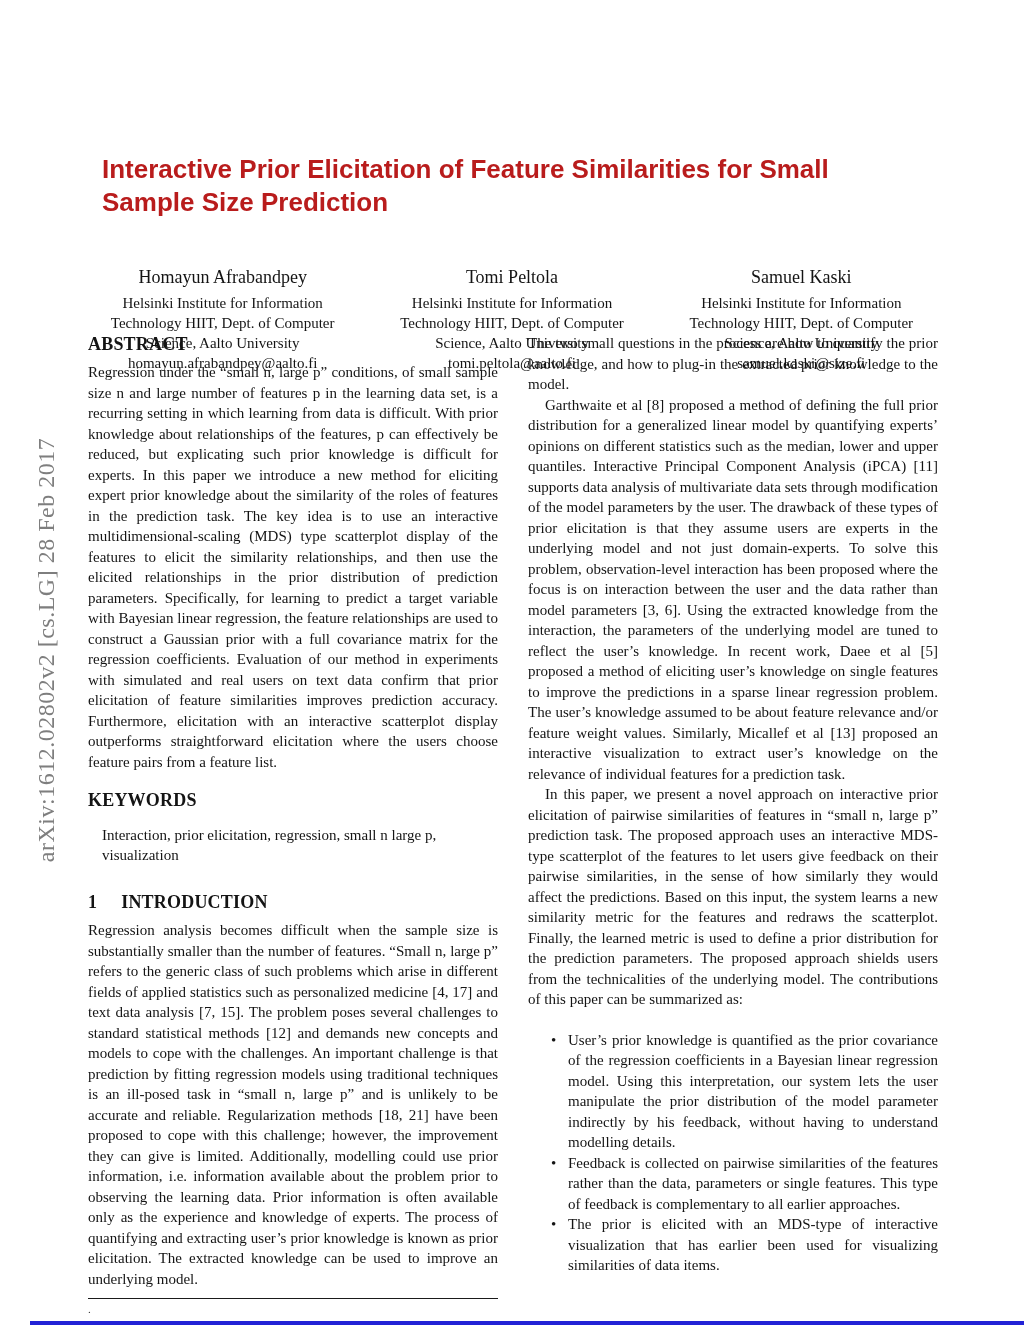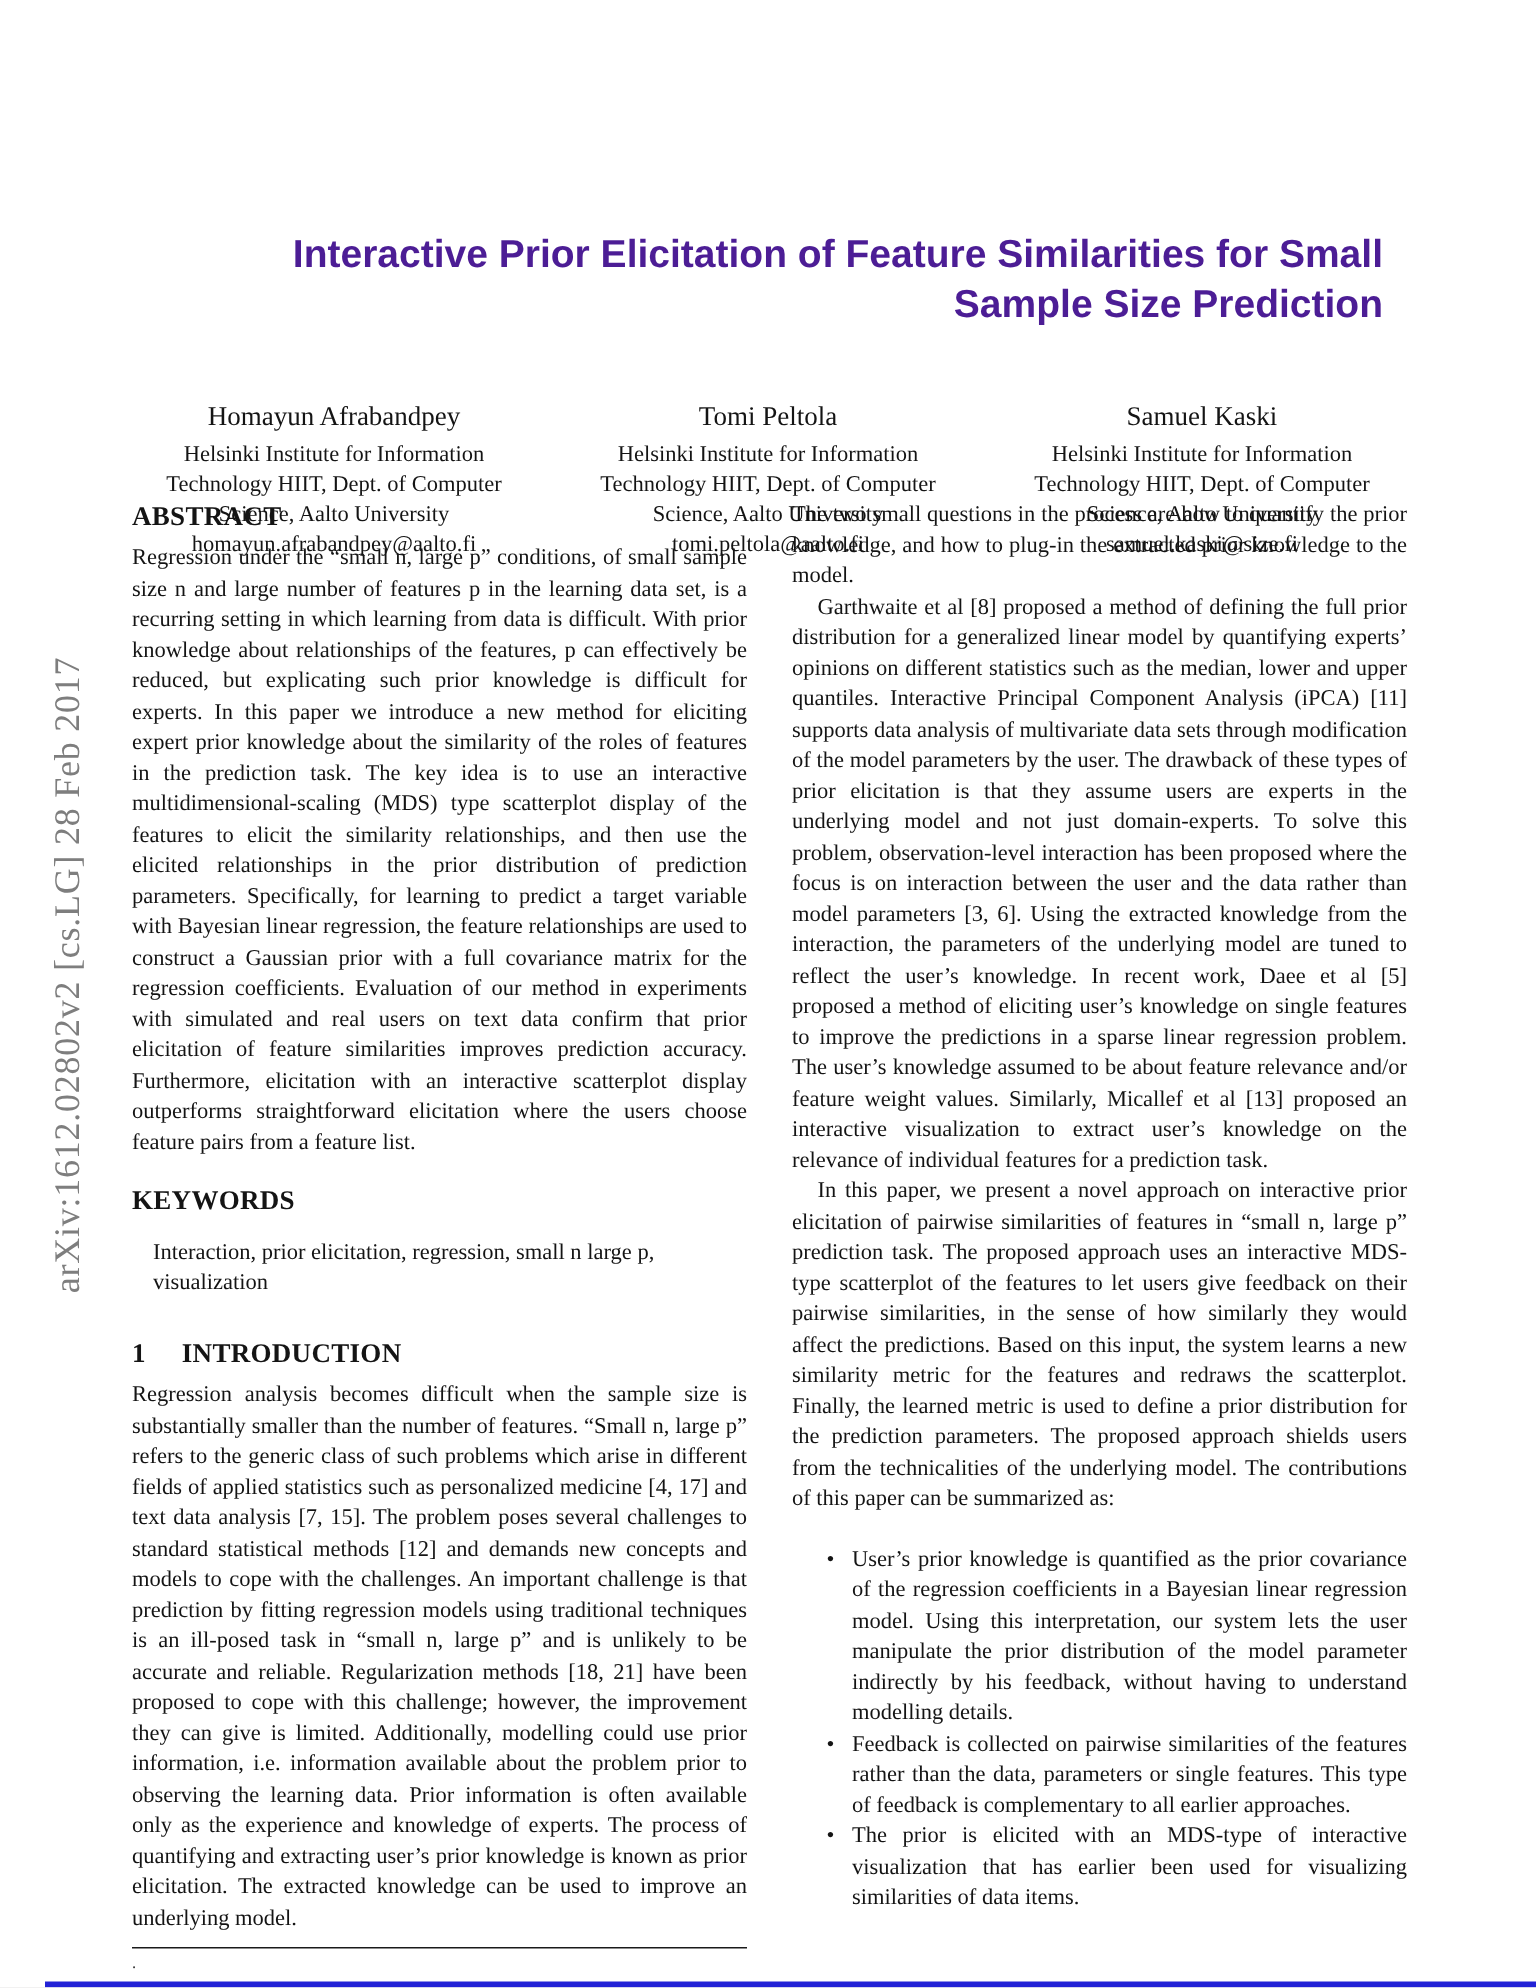--- a/index.html
+++ b/index.html
@@ -7,24 +7,24 @@
     position:relative;
     width:1024px; height:1325px;
     margin:0 auto;
     background:#ffffff;
     font-family:"Liberation Serif", serif;
     color:#141414;
     overflow:hidden;
   }
   .paper-title {
     position:absolute; top:136px; left:102px; width:820px;
-    text-align:right;
+    text-align:left;
     font-family:"Liberation Sans", sans-serif;
     font-weight:bold; font-size:26px; line-height:33px;
-    color:#4c1d95;
+    color:#b91c1c;
   }
   .authors-row {
     position:absolute; top:218px; left:78px; width:868px;
     display:flex; justify-content:space-between;margin-top:48px;
   }
   .author-block { flex:1 1 0; text-align:center; padding:0 6px; }
   .author-name { font-size:18px; line-height:22px; margin-bottom:5px; }
   .author-aff  { font-size:15px; line-height:20px; }
   .author-email{ font-size:15px; line-height:20px; }
 

